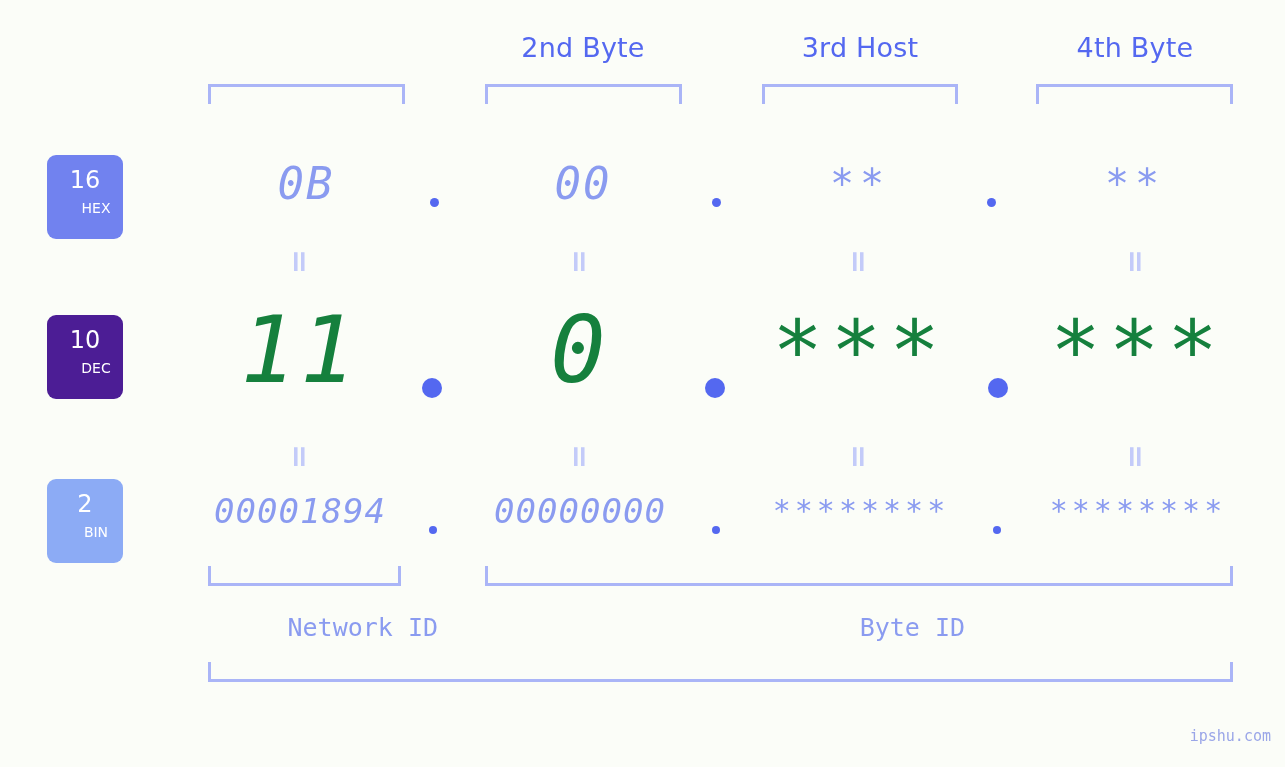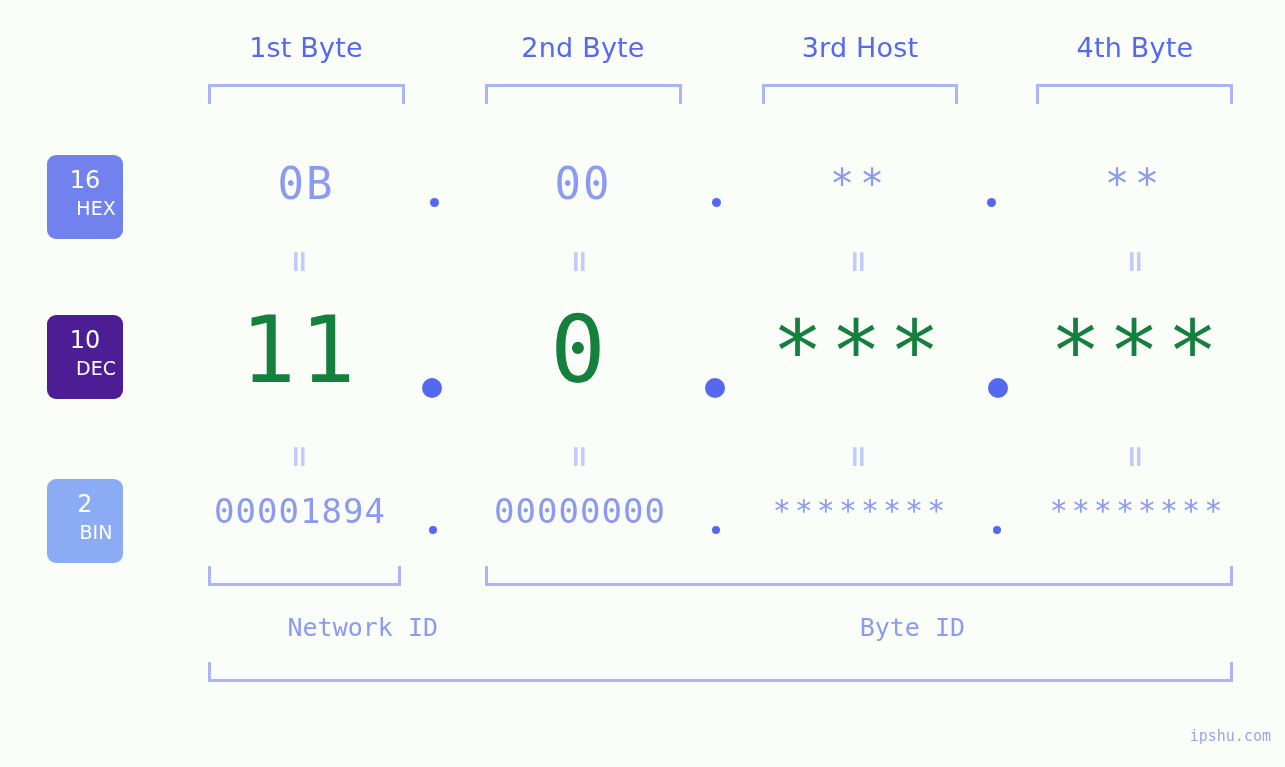--- a/index.html
+++ b/index.html
@@ -69,35 +69,36 @@
     font-family: "DejaVu Sans", sans-serif;
   }
   .badge .num {
     display: block;
     font-size: 24px;
     line-height: 33px;
     font-weight: 400;
   }
   .badge .lbl {
     display: block;
-    font-size: 19px;
+    font-size: 14px;
     line-height: 22px;
     font-weight: 400;
     padding-left: 22px;
   }
   #badge-hex { top: 155px; height: 84px; background: #7182ef; }
   #badge-dec { top: 315px; height: 84px; background: #4c1d95; }
   #badge-bin { top: 479px; height: 84px; background: #8cabf5; }
 
   
   .cell {
     position: absolute;
     text-align: center;
     font-family: "DejaVu Sans Mono", monospace;
     white-space: nowrap;
+    font-style: italic;
   }
 
   .row-hex .cell {
     top: 154px;
     width: 260px;
     font-size: 44px;
     line-height: 60px;
     color: #8a9bf0;
     letter-spacing: 2px;
   }
@@ -182,21 +183,20 @@
     font-size: 15px;
     color: #9aa6e8;
     letter-spacing: 0px;
   }
 </style>
 </head>
 <body>
 
 <div class="stage">
 
-  <div class="byte-title" style="left:176px">1st Byte</div>
   <div class="byte-title" style="left:453px">2nd Byte</div>
   <div class="byte-title" style="left:730px">3rd Host</div>
   <div class="byte-title" style="left:1005px">4th Byte</div>
 
   <div class="bracket-top" style="left:208px; width:197px;"></div>
   <div class="bracket-top" style="left:485px; width:197px;"></div>
   <div class="bracket-top" style="left:762px; width:196px;"></div>
   <div class="bracket-top" style="left:1036px; width:197px;"></div>
 
   <div class="badge" id="badge-hex">

